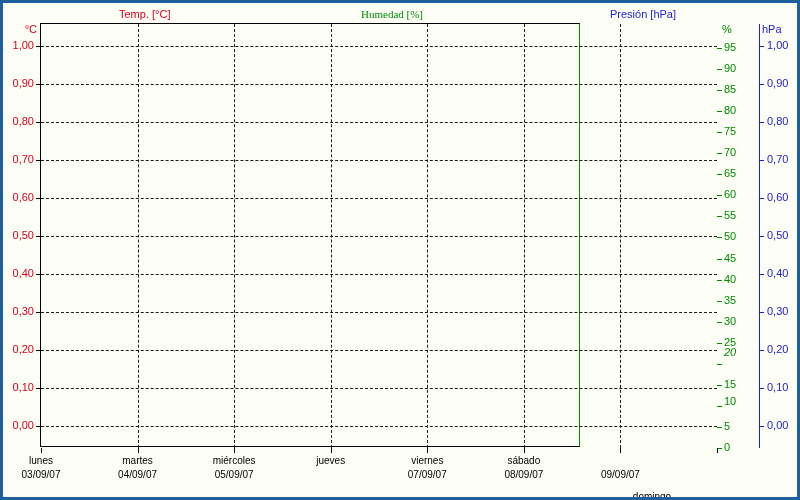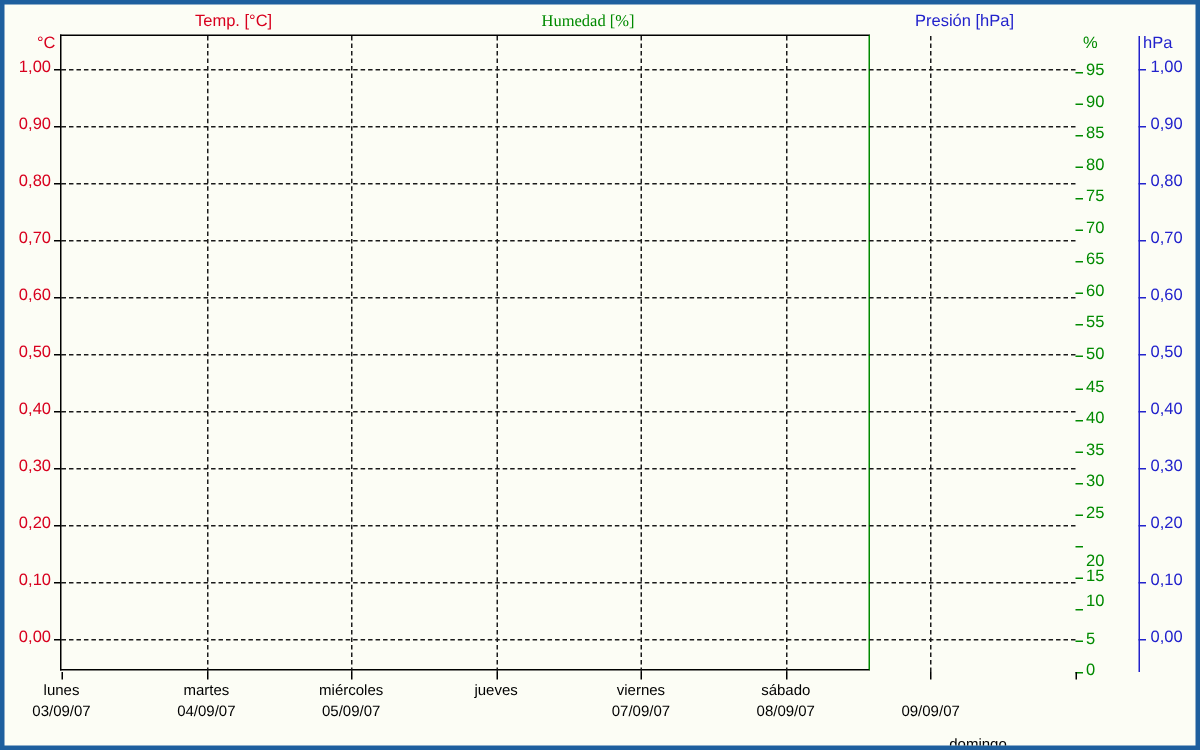--- a/index.html
+++ b/index.html
@@ -13,21 +13,21 @@
     overflow: hidden;
   }
   .titlebar {
     height: 16px; line-height: 16px;
     background: #1e5f9e; color: #ffffff;
     font-size: 12px; font-weight: bold;
     text-align: center;
   }
   .content { position: relative; width: 794px; height: 478px; }
   .legend span { position: absolute; top: 5px; font-size: 11px; white-space: nowrap; }
-  .leg-temp  { left: 116px; color: #d8001e; margin-left: 11px; }
+  .leg-temp  { left: 116px; color: #d8001e; }
   .leg-hum   { left: 358px; color: #008a00; font-family: Liberation Serif, serif; }
   .leg-pres  { left: 607px; color: #2222cc; }
   .unit { position: absolute; top: 20px; font-size: 11px; white-space: nowrap; }
   .u-temp { left: 6px; width: 28px; text-align: right; color: #d8001e; }
   .u-hum  { left: 719px; color: #008a00; }
   .u-pres { left: 759px; color: #2222cc; }
   .plot {
     position: absolute; left: 37px; top: 20px;
     width: 540px; height: 424px;
     border-top: 1px solid #000;
@@ -150,21 +150,21 @@
         <div class="glab" style="top: 227.528px;">45</div>
         <div class="gtick" style="top: 255.58px;"></div>
         <div class="glab" style="top: 248.58px;">40</div>
         <div class="gtick" style="top: 276.632px;"></div>
         <div class="glab" style="top: 269.632px;">35</div>
         <div class="gtick" style="top: 297.685px;"></div>
         <div class="glab" style="top: 290.685px;">30</div>
         <div class="gtick" style="top: 318.738px;"></div>
         <div class="glab" style="top: 311.738px;">25</div>
         <div class="gtick" style="top: 339.79px;"></div>
-        <div class="glab" style="top: 344px;">20</div>
+        <div class="glab" style="top: 322px; font-style: italic;">20</div>
         <div class="gtick" style="top: 360.842px;"></div>
         <div class="glab" style="top: 353.842px;">15</div>
         <div class="gtick" style="top: 381.895px;"></div>
         <div class="glab" style="top: 371px;">10</div>
         <div class="gtick" style="top: 402.947px;"></div>
         <div class="glab" style="top: 395.947px;">5</div>
         <div class="gtick" style="top: 424px;"></div>
         <div class="glab" style="top: 417px;">0</div>
         <div class="xtick" style="left: 0px;"></div>
         <div class="dayname" style="left: 0px;">lunes</div>

